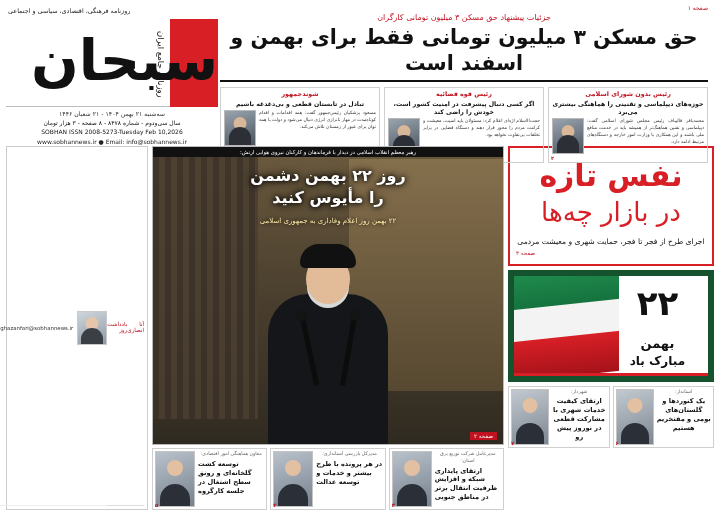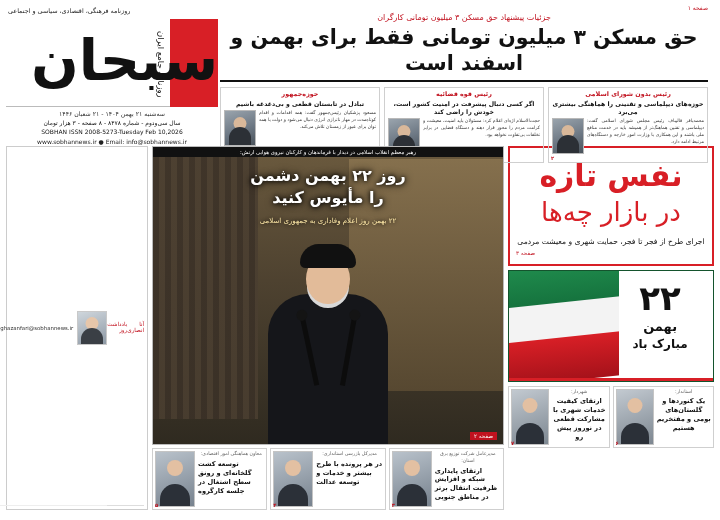--- a/index.html
+++ b/index.html
@@ -324,21 +324,21 @@
   .red-head {
     border: 2px solid #d81f26; padding: 10px 6px 8px;
     text-align: center;
   }
   .rh-l1 { font-size: 30px; font-weight: bold; color: #d81f26; line-height: 1.2; }
   .rh-l2 { font-size: 26px; font-weight: normal; color: #d81f26; line-height: 1.25; margin-top: 2px; }
   .rh-sub { font-size: 7.6px; color: #111; margin-top: 8px; }
   .rh-ref { font-size: 5.6px; color: #c1121f; text-align: left; margin-top: 4px; }
 
   .flag-card {
-    border: 1px solid #14532d; height: 112px; position: relative; overflow: hidden;
+    border: 6px solid #14532d; height: 112px; position: relative; overflow: hidden;
     background: #fff; display: flex;
   }
   .flag-art { position: absolute; inset: 0; }
   .flag-green {
     position:absolute; left:0; top:0; width: 58%; height: 38%;
     background: linear-gradient(180deg,#1f8a4c,#14703c); transform: skewY(-6deg); transform-origin: left top;
   }
   .flag-white {
     position:absolute; left:0; top:34%; width: 58%; height: 33%;
     background: #f3f3f3; transform: skewY(-6deg); transform-origin: left top;
@@ -349,21 +349,21 @@
   }
   .flag-right {
     position: absolute; right: 0; top: 0; bottom: 0; width: 46%;
     background: #fff;
   }
   .flag-txt {
     position: absolute; right: 6px; top: 10px; width: 46%;
     text-align: center;
   }
   .ft-22 { font-size: 34px; font-weight: bold; color: #111; line-height: 1; }
-  .ft-b { font-size: 13px; font-weight: bold; color: #111; margin-top: 4px; }
+  .ft-b { font-size: 13px; font-weight: bold; color: #111; margin-top: 16px; }
   .ft-c { font-size: 12px; font-weight: bold; color: #111; margin-top: 3px; }
   .red-bar { position:absolute; right:0; bottom:0; left:0; height:3px; background:#d81f26; }
 
   .lbottom { display: flex; gap: 3px; height: 62px; }
   .lbox {
     flex: 1; border: 1px solid #cfcfcf; padding: 2px; display: flex; gap: 3px; min-width: 0; position: relative;
   }
   .lbox .limg {
     width: 38px; flex: 0 0 38px; height: 100%;
     background: linear-gradient(160deg,#c2c9d0,#7d8791);
@@ -410,21 +410,21 @@
           <div class="ptitle">رئیس قوه قضائیه</div>
           <div class="psub">اگر کسی دنبال پیشرفت در امنیت کشور است، خودش را راضی کند</div>
           <div class="pbody">
             <div class="ptext">حجت‌الاسلام اژه‌ای اعلام کرد: مسئولان باید امنیت، معیشت و کرامت مردم را محور قرار دهند و دستگاه قضایی در برابر تخلفات بی‌تفاوت نخواهد بود.</div>
             <div class="pimg"></div>
           </div>
           <div class="pnum">۳</div>
         </div>
 
         <div class="pbox">
-          <div class="ptitle">حوزه‌جمهور</div>
+          <div class="ptitle">شوند‌جمهور</div>
           <div class="psub">تبادل در تابستان قطعی و بی‌دغدغه باشیم</div>
           <div class="pbody">
             <div class="ptext">مسعود پزشکیان رئیس‌جمهور گفت: همه اقدامات و اقدام کوتاه‌مدت در مهار ناترازی انرژی دنبال می‌شود و دولت با همه توان برای عبور از زمستان تلاش می‌کند.</div>
             <div class="pimg"></div>
           </div>
           <div class="pnum">۲</div>
         </div>
 
       </div>
     </div>

